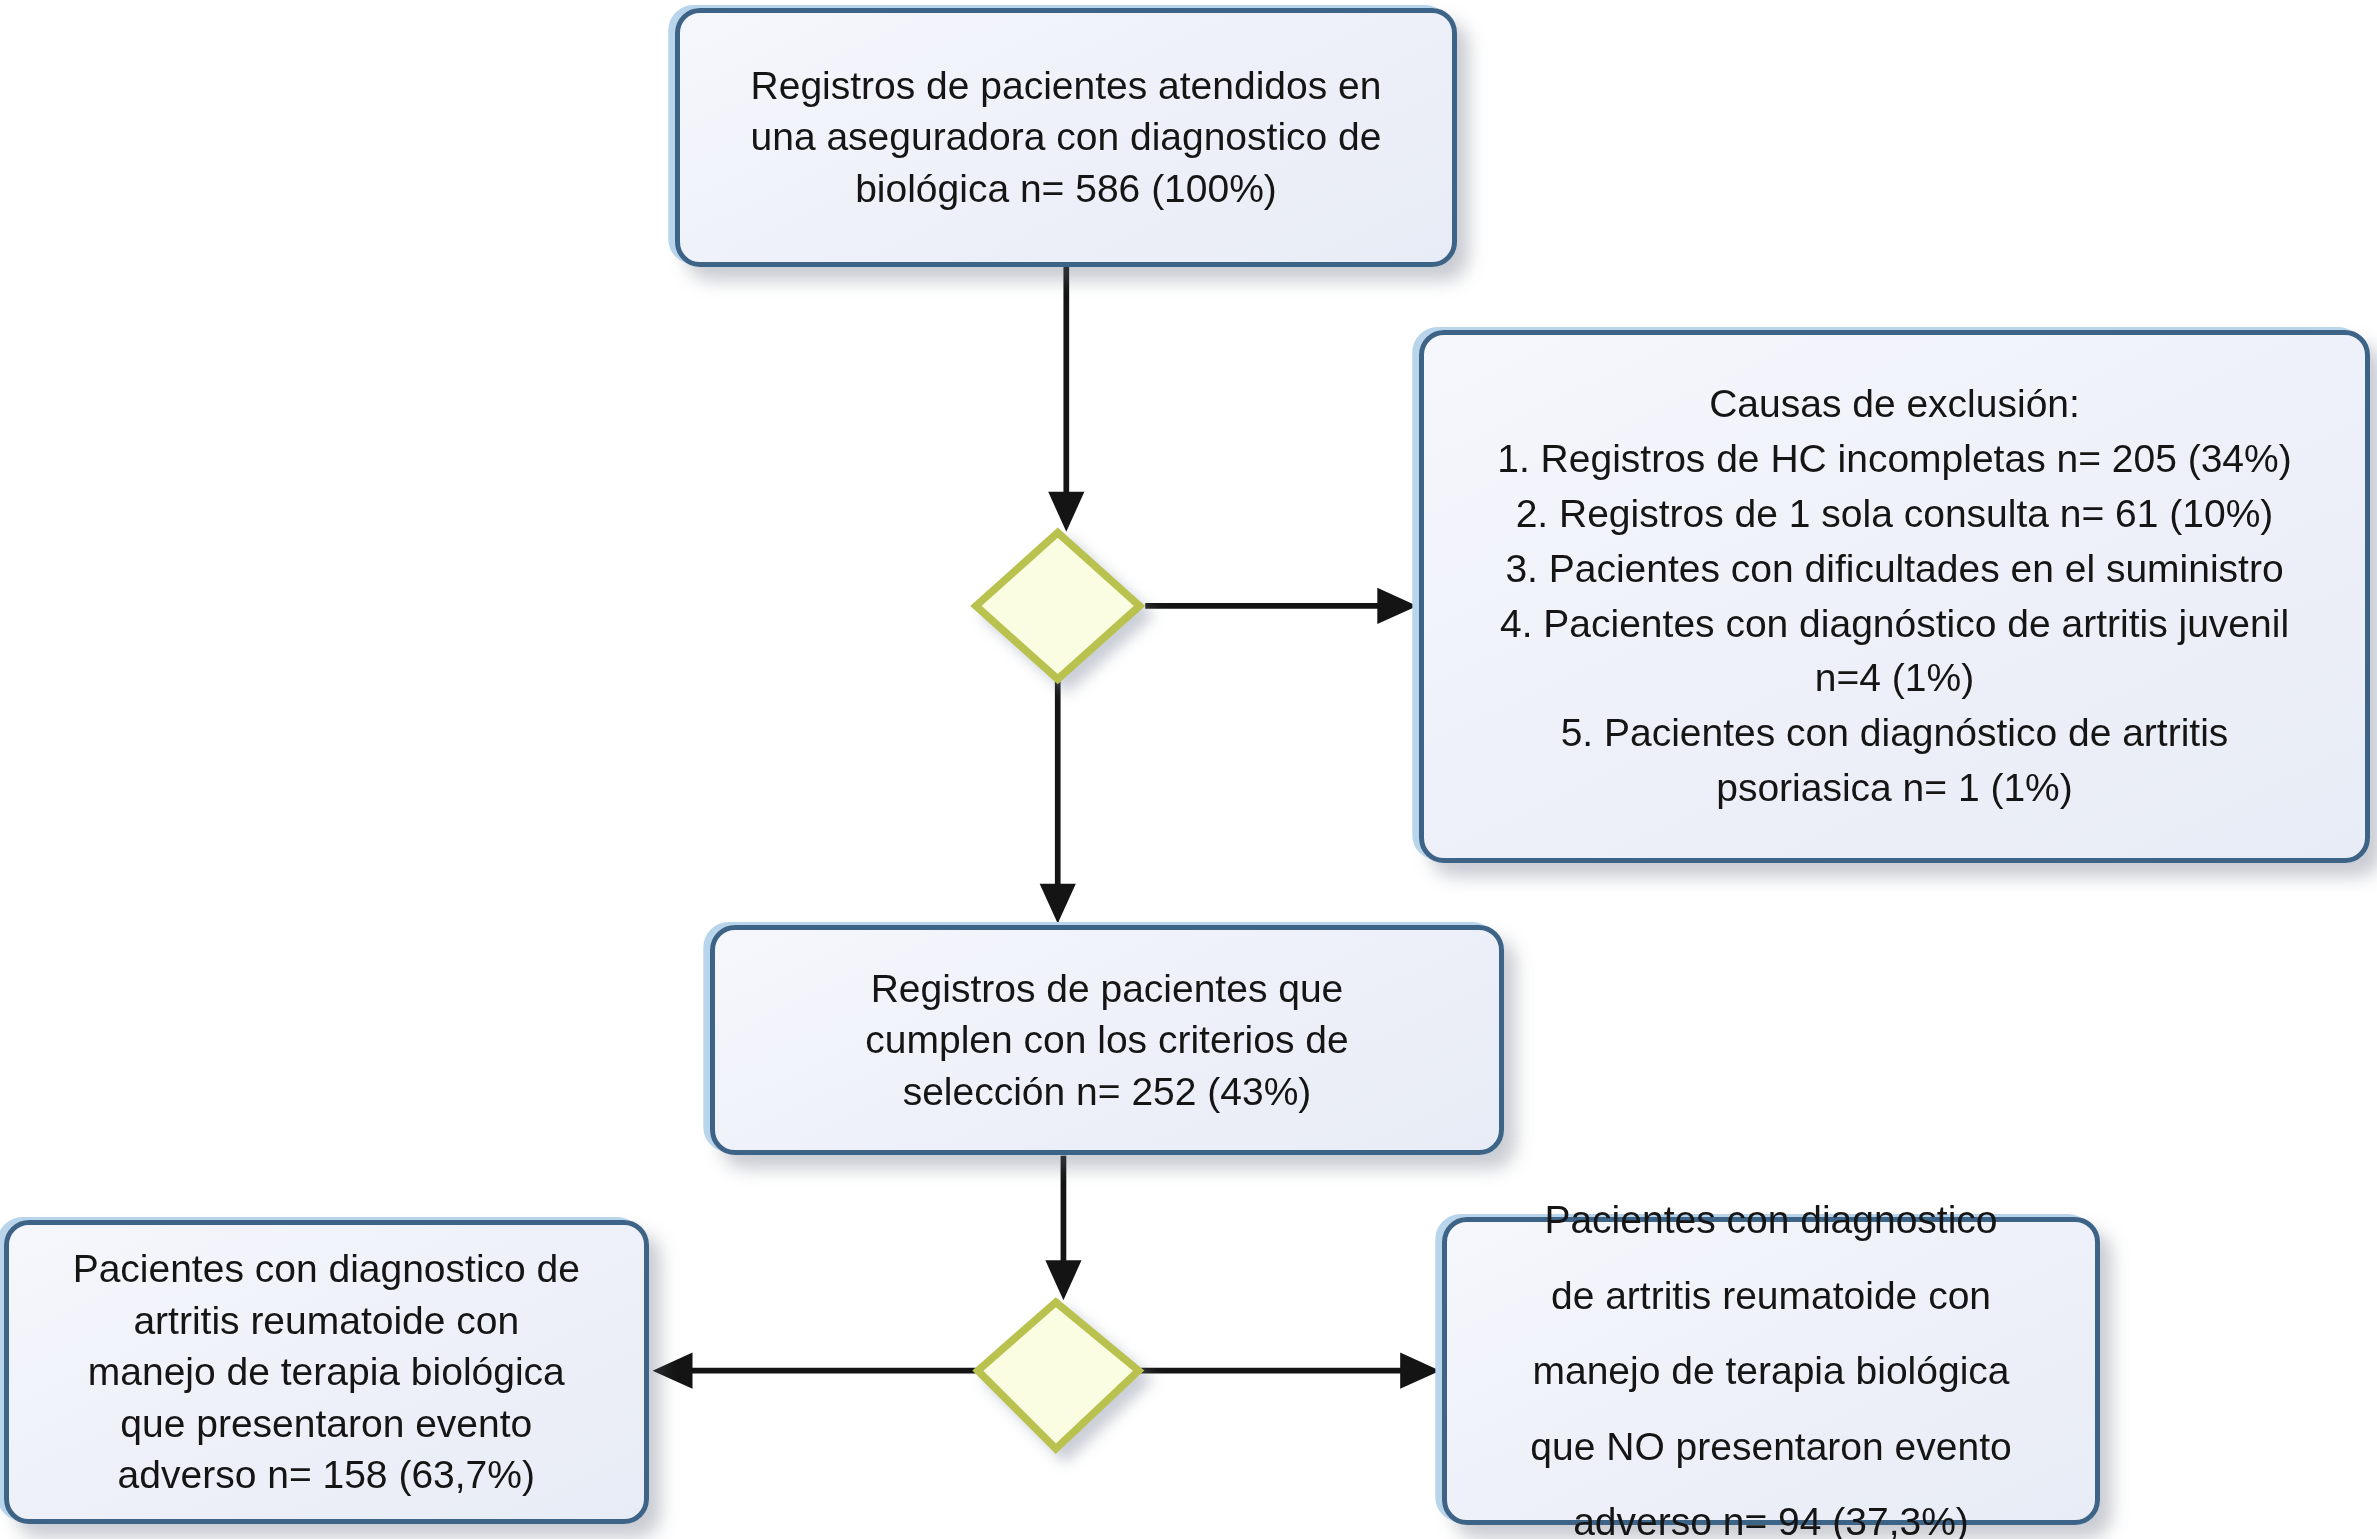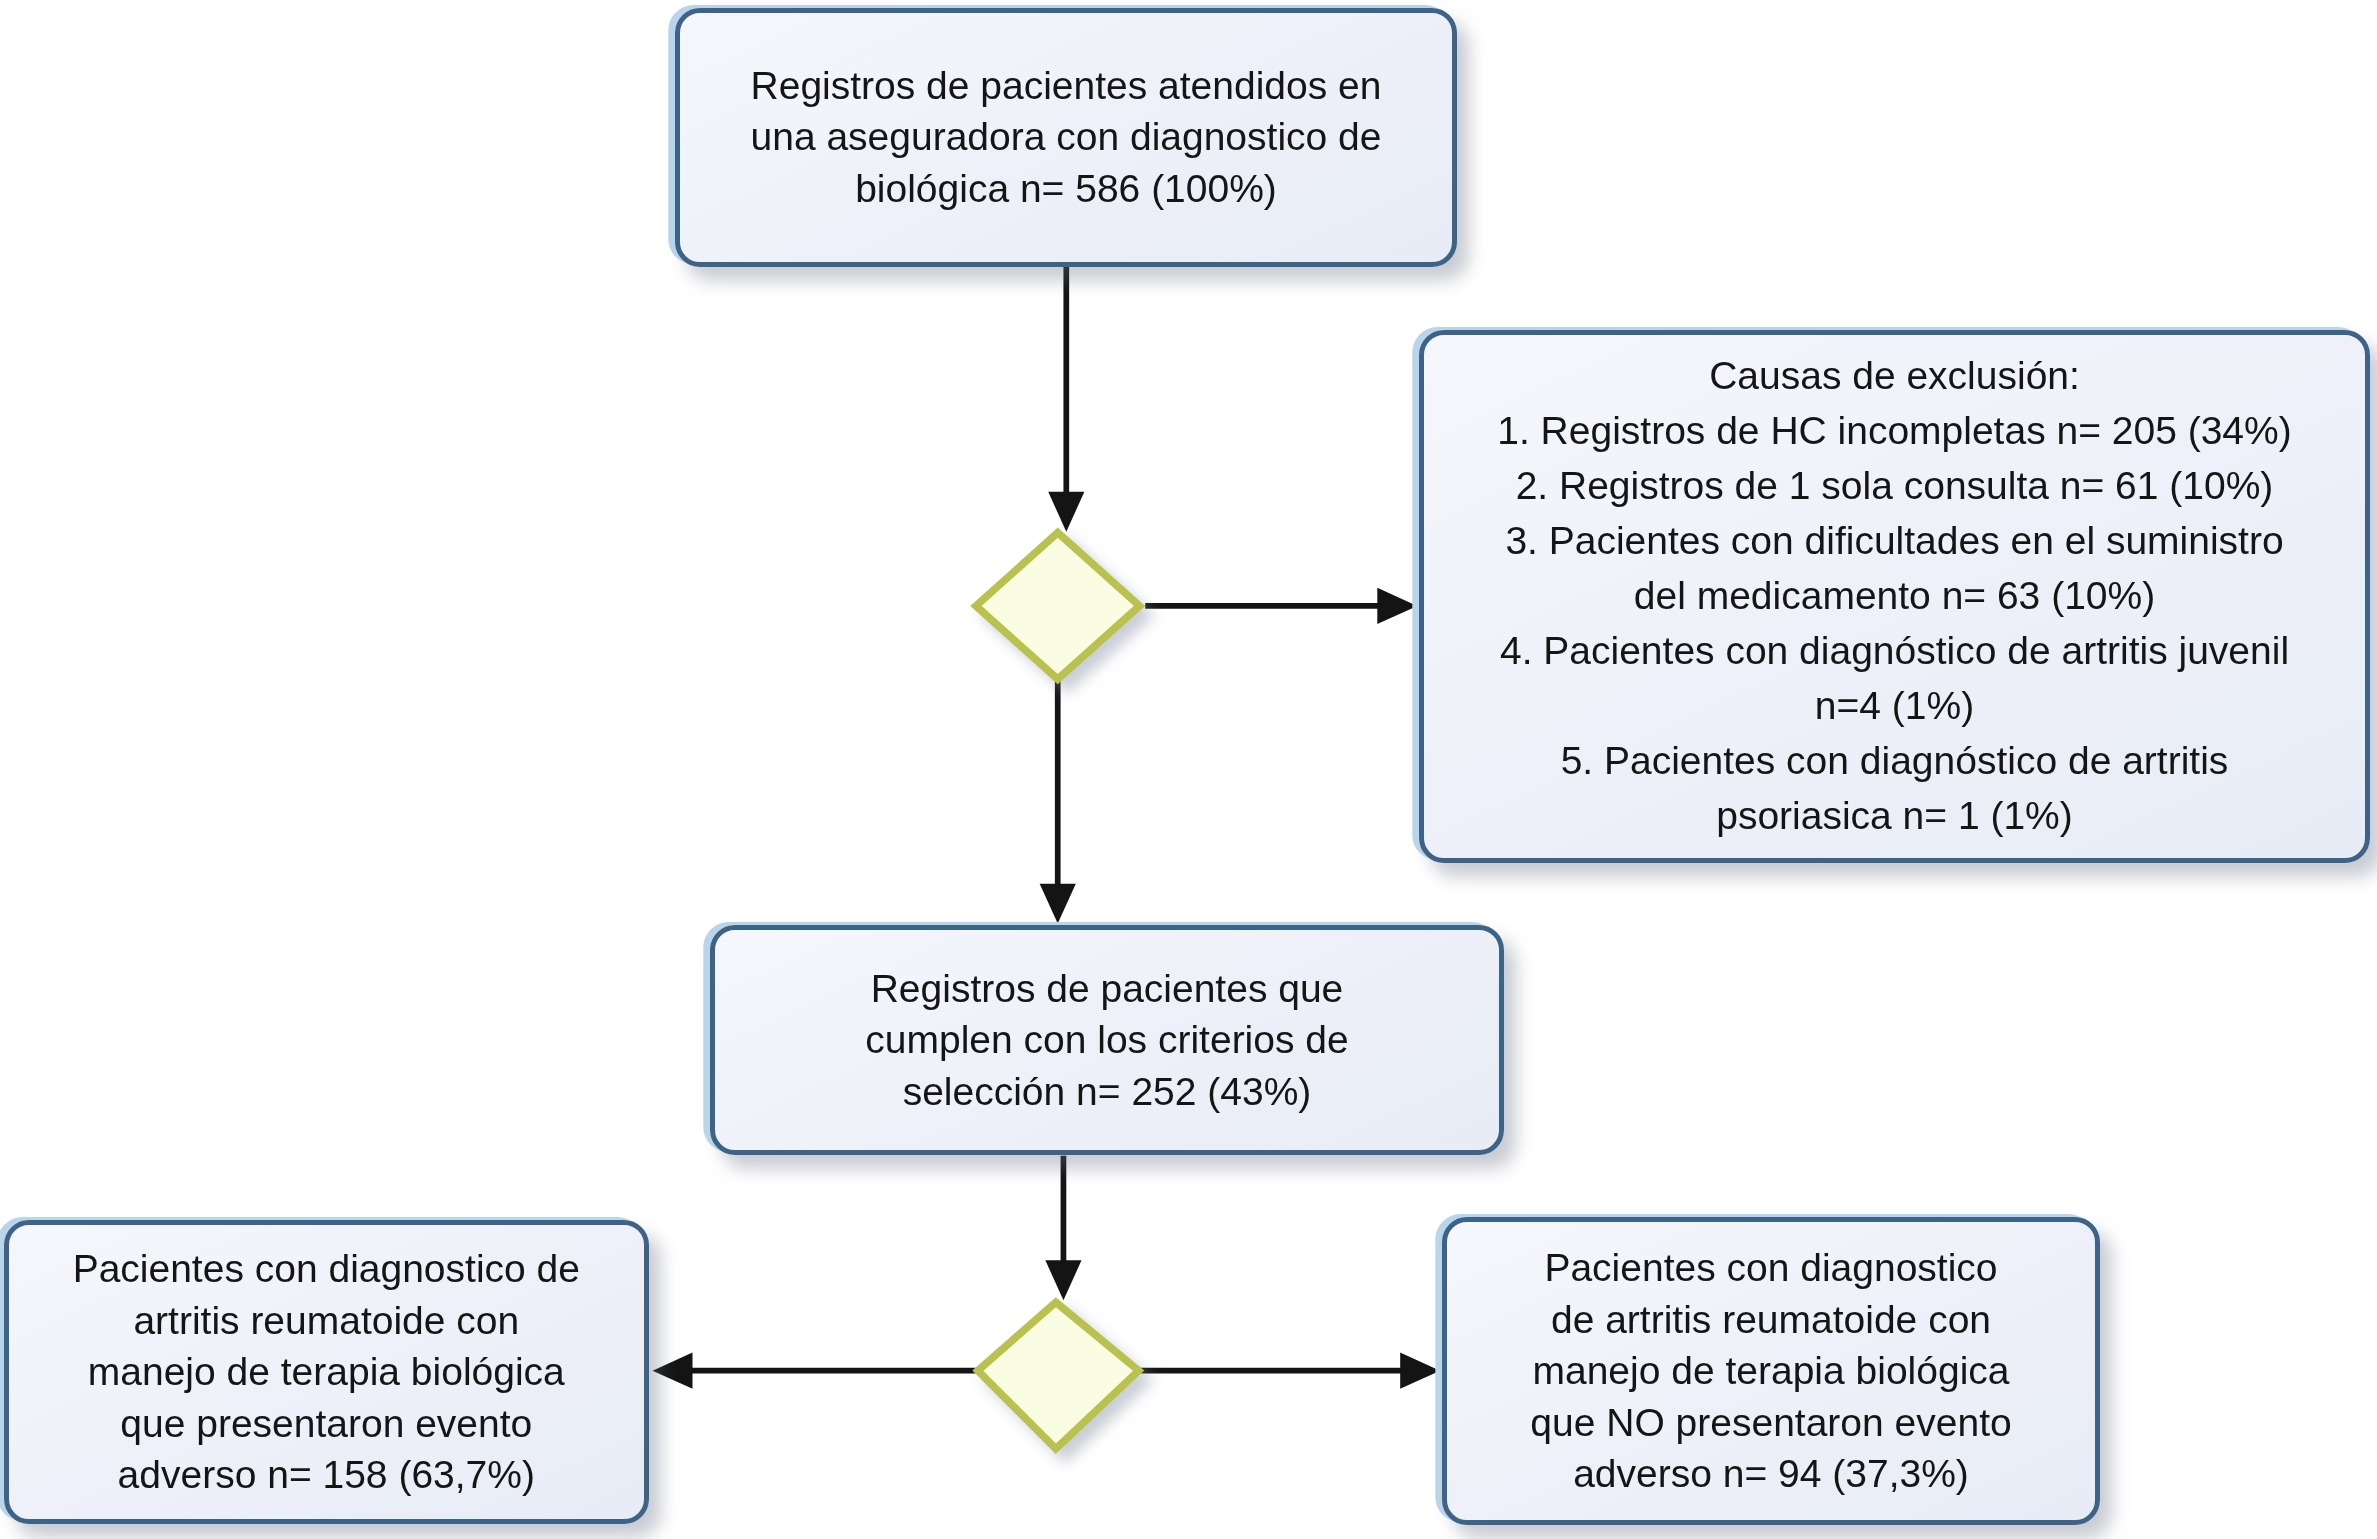--- a/index.html
+++ b/index.html
@@ -13,21 +13,21 @@
     border:5.7px solid #3d6486;border-radius:25px;
     background:linear-gradient(155deg,#f5f7fc 0%,#edf0f8 55%,#e8ecf6 100%);
     box-shadow:-6.7px -2.9px 0 #b9d5ec, 11.4px 13.3px 17px rgba(100,110,130,0.35);
     display:flex;flex-direction:column;justify-content:center;align-items:center;
     text-align:center;font-size:39px;line-height:1.32;padding:11.4px 15px;
   }
   .node--source{left:675px;top:7.6px;width:782px;height:259px;}
   .node--excl{left:1419px;top:330px;width:951px;height:533px;line-height:1.41;}
   .node--selected{left:710px;top:925px;width:794px;height:230px;}
   .node--adverse{left:3.8px;top:1220px;width:645px;height:304px;}
-  .node--noadverse{left:1442px;top:1217px;width:658px;height:308px;}
+  .node--noadverse{left:1442px;top:1217px;width:658px;height:308px;gap:24px;}
   .bline{white-space:nowrap;}
 </style>
 </head>
 <body>
 
 <div class="canvas">
 
   <svg class="connectors" viewBox="0 0 2500 1619" xmlns="http://www.w3.org/2000/svg">
     <defs>
       <filter id="soft" x="-30%" y="-30%" width="170%" height="170%">
@@ -73,21 +73,20 @@
     <div class="bline">Registros de pacientes atendidos en</div>
     <div class="bline">una aseguradora con diagnostico de</div>
     <div class="bline">biológica n= 586 (100%)</div>
   </div>
 
   <div class="node node--excl">
     <div class="bline">Causas de exclusión:</div>
     <div class="bline">1. Registros de HC incompletas n= 205 (34%)</div>
     <div class="bline">2. Registros de 1 sola consulta n= 61 (10%)</div>
     <div class="bline">3. Pacientes con dificultades en el suministro</div>
-    <div class="bline">del medicamento n= 63 (10%)</div>
     <div class="bline">4. Pacientes con diagnóstico de artritis juvenil</div>
     <div class="bline">n=4 (1%)</div>
     <div class="bline">5. Pacientes con diagnóstico de artritis</div>
     <div class="bline">psoriasica n= 1 (1%)</div>
   </div>
 
   <div class="node node--selected">
     <div class="bline">Registros de pacientes que</div>
     <div class="bline">cumplen con los criterios de</div>
     <div class="bline">selección n= 252 (43%)</div>

